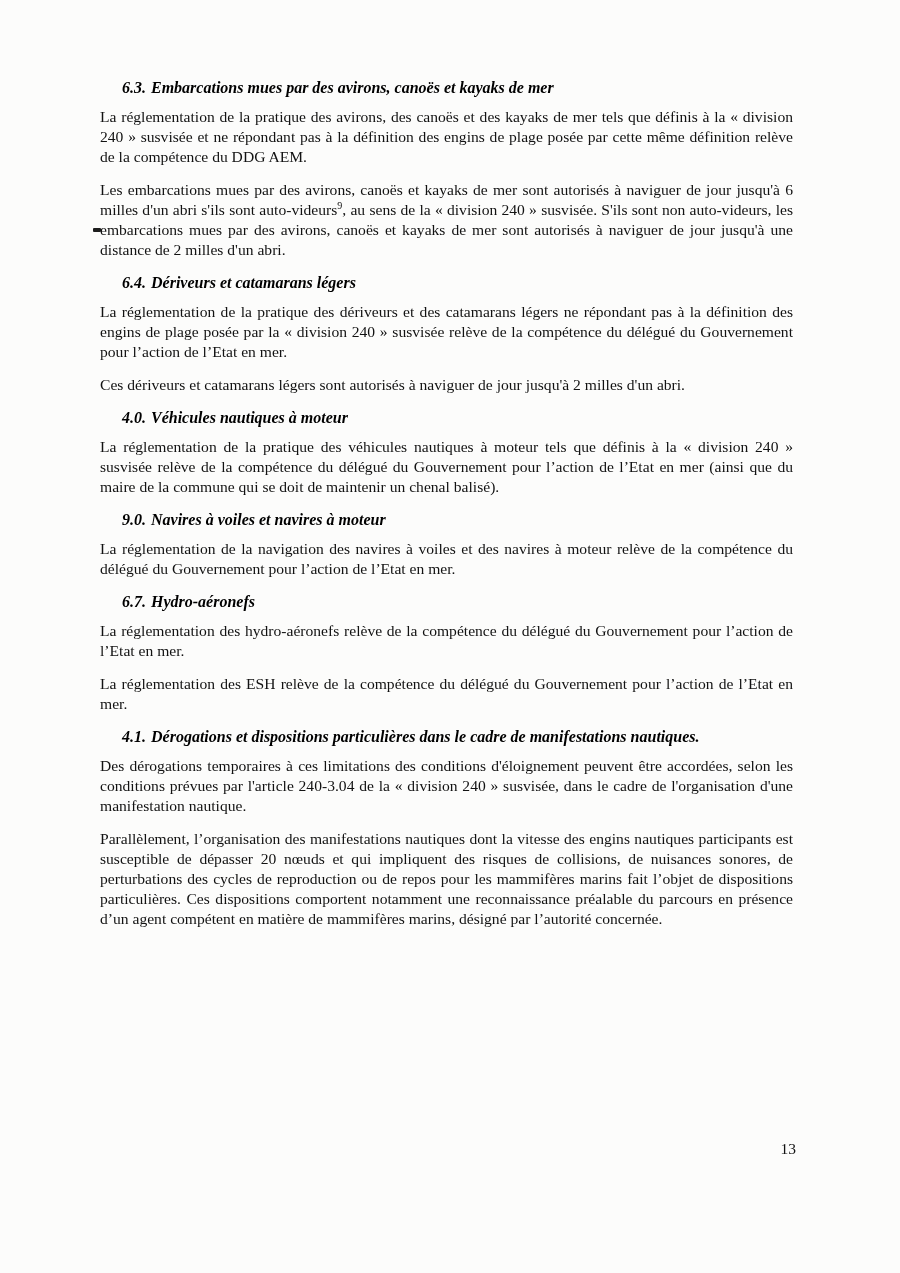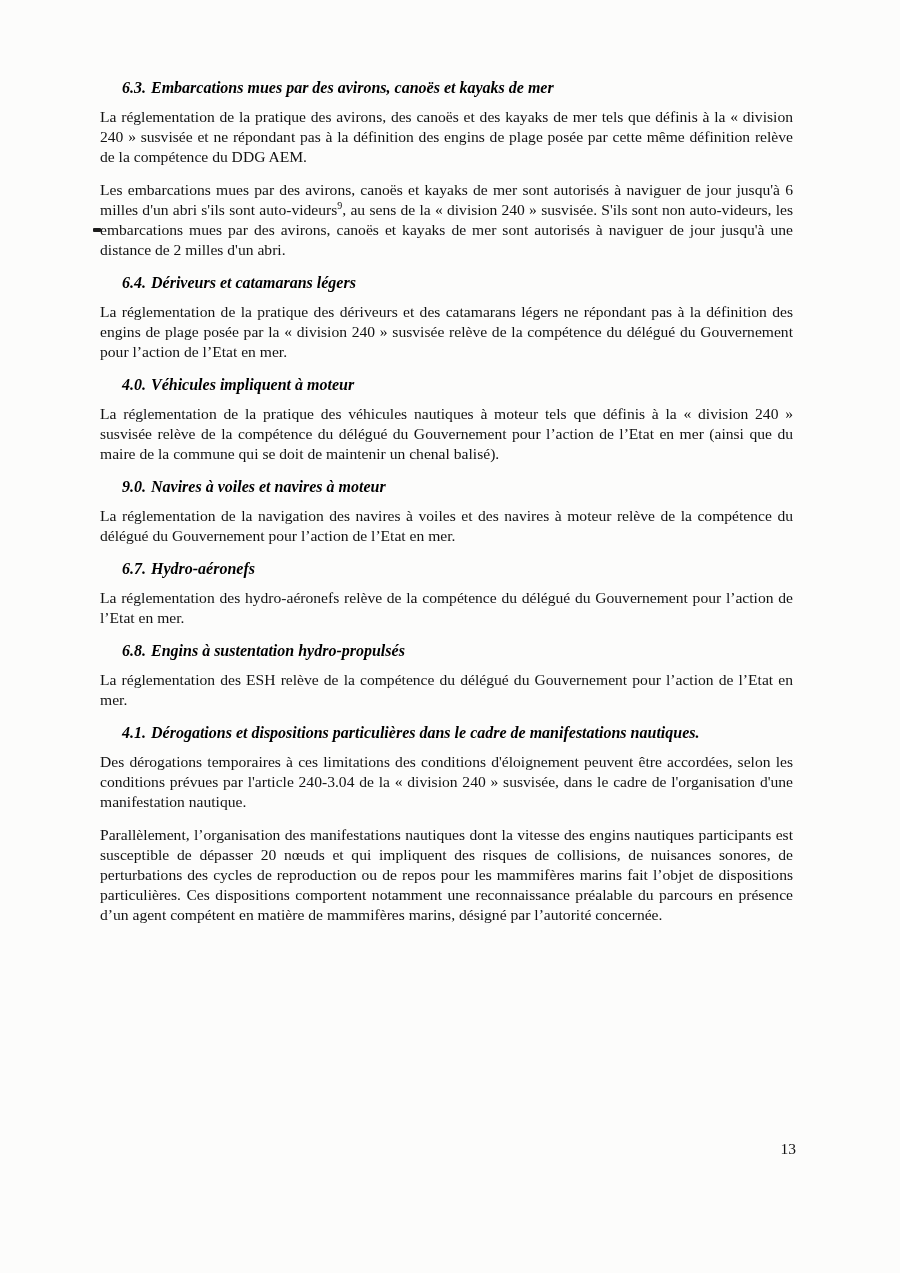--- a/index.html
+++ b/index.html
@@ -85,39 +85,39 @@
 
   <section class="doc-section">
     <h2 class="sec-heading"><span class="sec-num">6.3.</span><span class="sec-title">Embarcations mues par des avirons, canoës et kayaks de mer</span></h2>
     <p class="body-par">La réglementation de la pratique des avirons, des canoës et des kayaks de mer tels que définis à la « division 240 » susvisée et ne répondant pas à la définition des engins de plage posée par cette même définition relève de la compétence du DDG AEM.</p>
     <p class="body-par"><span>Les embarcations mues par des avirons, canoës et kayaks de mer sont autorisés à naviguer de jour jusqu'à 6 milles d'un abri s'ils sont auto-videurs</span><sup class="fn-ref">9</sup><span>, au sens de la « division 240 » susvisée. S'ils sont non auto-videurs, les embarcations mues par des avirons, canoës et kayaks de mer sont autorisés à naviguer de jour jusqu'à une distance de 2 milles d'un abri.</span></p>
   </section>
 
   <section class="doc-section">
     <h2 class="sec-heading"><span class="sec-num">6.4.</span><span class="sec-title">Dériveurs et catamarans légers</span></h2>
     <p class="body-par">La réglementation de la pratique des dériveurs et des catamarans légers ne répondant pas à la définition des engins de plage posée par la « division 240 » susvisée relève de la compétence du délégué du Gouvernement pour l’action de l’Etat en mer.</p>
+    <p class="body-par">Ces dériveurs et catamarans légers sont autorisés à naviguer de jour jusqu'à 2 milles d'un abri.</p>
   </section>
 
   <section class="doc-section">
-    <h2 class="sec-heading"><span class="sec-num">4.0.</span><span class="sec-title">Véhicules impliquent à moteur</span></h2>
+    <h2 class="sec-heading"><span class="sec-num">4.0.</span><span class="sec-title">Véhicules nautiques à moteur</span></h2>
     <p class="body-par">La réglementation de la pratique des véhicules nautiques à moteur tels que définis à la « division 240 » susvisée relève de la compétence du délégué du Gouvernement pour l’action de l’Etat en mer (ainsi que du maire de la commune qui se doit de maintenir un chenal balisé).</p>
   </section>
 
   <section class="doc-section">
     <h2 class="sec-heading"><span class="sec-num">9.0.</span><span class="sec-title">Navires à voiles et navires à moteur</span></h2>
     <p class="body-par">La réglementation de la navigation des navires à voiles et des navires à moteur relève de la compétence du délégué du Gouvernement pour l’action de l’Etat en mer.</p>
   </section>
 
   <section class="doc-section">
     <h2 class="sec-heading"><span class="sec-num">6.7.</span><span class="sec-title">Hydro-aéronefs</span></h2>
     <p class="body-par">La réglementation des hydro-aéronefs relève de la compétence du délégué du Gouvernement pour l’action de l’Etat en mer.</p>
   </section>
 
   <section class="doc-section">
-    <h2 class="sec-heading"><span class="sec-num">6.8.</span><span class="sec-title">Engins à sustentation hydro-propulsés</span></h2>
     <p class="body-par">La réglementation des ESH relève de la compétence du délégué du Gouvernement pour l’action de l’Etat en mer.</p>
   </section>
 
   <section class="doc-section">
     <h2 class="sec-heading"><span class="sec-num">4.1.</span><span class="sec-title">Dérogations et dispositions particulières dans le cadre de manifestations nautiques.</span></h2>
     <p class="body-par">Des dérogations temporaires à ces limitations des conditions d'éloignement peuvent être accordées, selon les conditions prévues par l'article 240-3.04 de la « division 240 » susvisée, dans le cadre de l'organisation d'une manifestation nautique.</p>
     <p class="body-par">Parallèlement, l’organisation des manifestations nautiques dont la vitesse des engins nautiques participants est susceptible de dépasser 20 nœuds et qui impliquent des risques de collisions, de nuisances sonores, de perturbations des cycles de reproduction ou de repos pour les mammifères marins fait l’objet de dispositions particulières. Ces dispositions comportent notamment une reconnaissance préalable du parcours en présence d’un agent compétent en matière de mammifères marins, désigné par l’autorité concernée.</p>
   </section>
 
 

